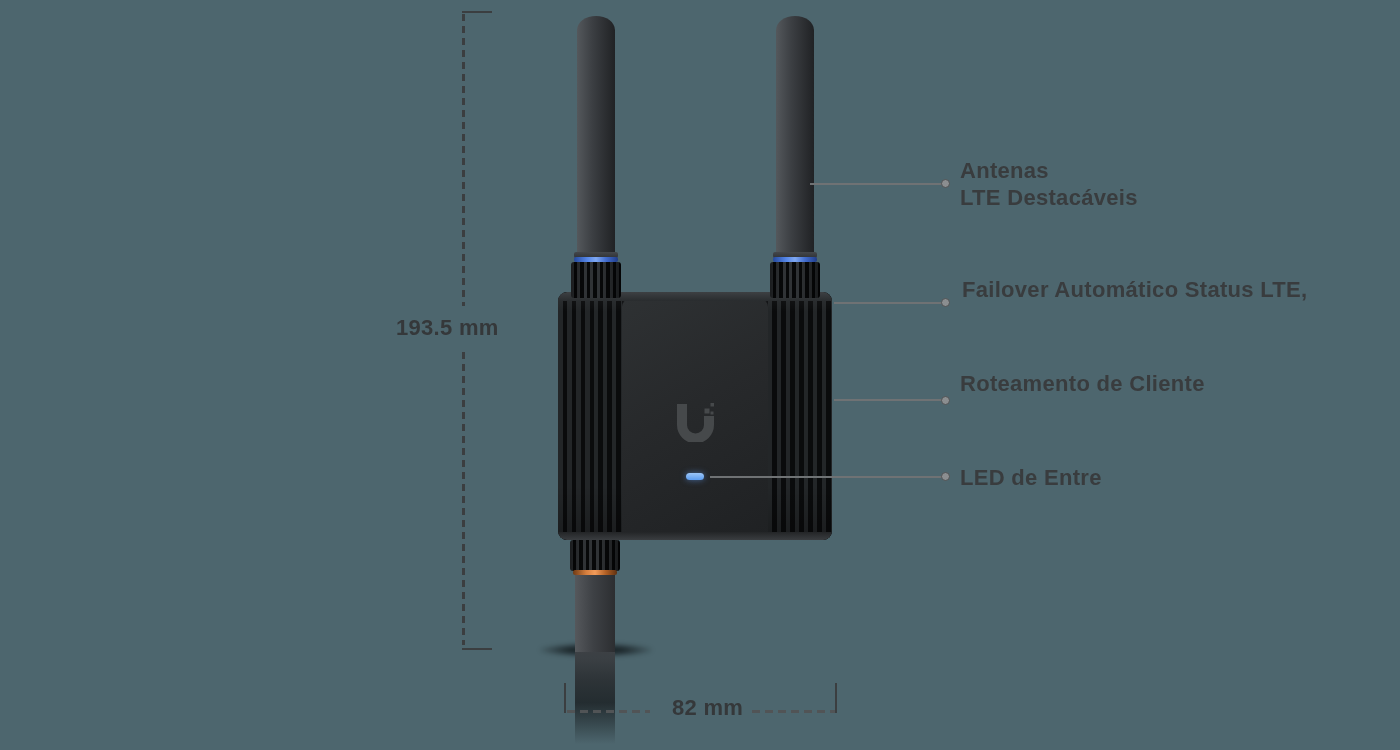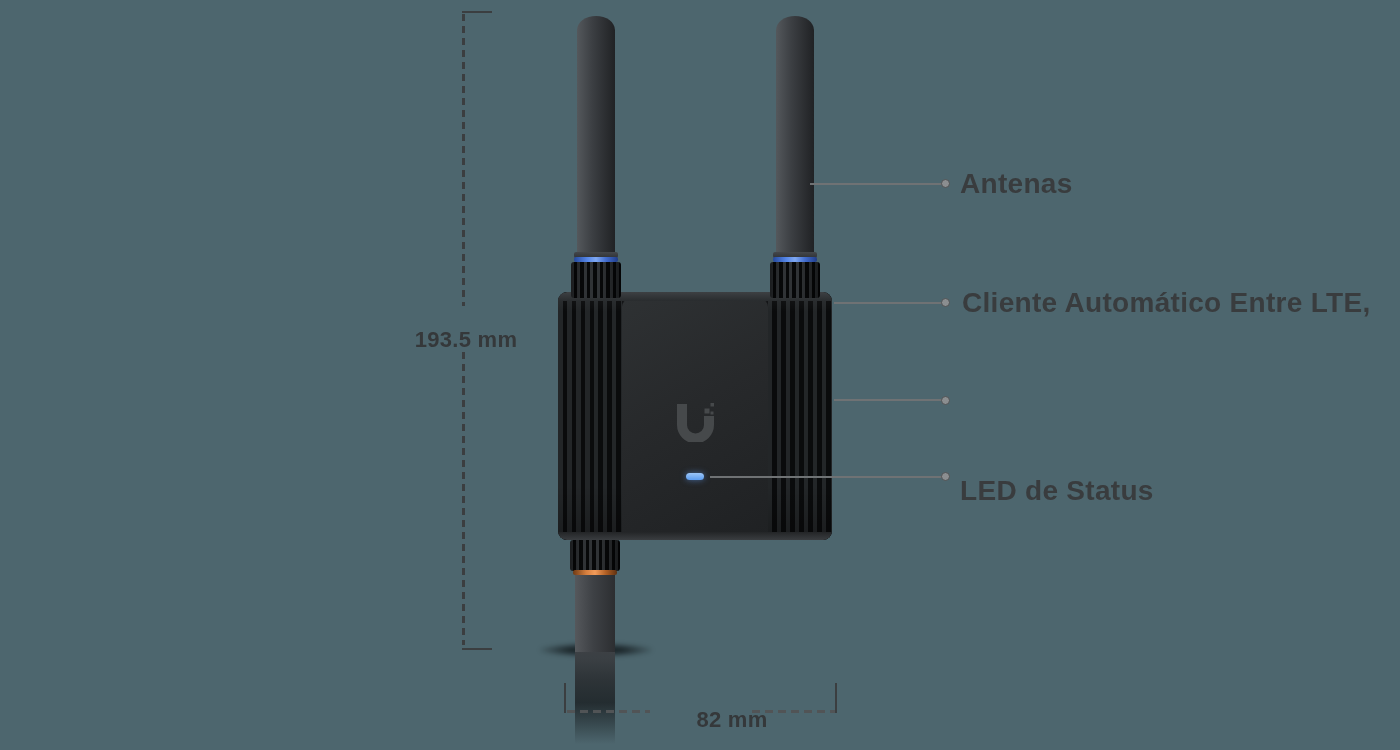--- a/index.html
+++ b/index.html
@@ -21,32 +21,32 @@
     position:absolute;width:3px;
     background-image:repeating-linear-gradient(to bottom,#3b3e40 0 7px,transparent 7px 12px);
   }
   .dim-hdash{
     position:absolute;height:3px;
     background-image:repeating-linear-gradient(to right,#515456 0 8px,transparent 8px 13px);
   }
   .dim-label{
     position:absolute;
     color:#35383a;font-size:22px;font-weight:700;line-height:27px;
-    text-align:center;letter-spacing:.3px;margin-top:12px;
+    letter-spacing:.3px;
   }
 
   
   .callout-line{position:absolute;height:2px;background:#6f7274;z-index:30;}
   .callout-dot{
     position:absolute;width:9px;height:9px;border-radius:50%;
     background:#8b8e90;border:1px solid #4f5254;box-sizing:border-box;z-index:31;
   }
   .callout-label{
-    position:absolute;color:#393c3e;font-size:28px;font-weight:700;
-    line-height:27px;letter-spacing:.3px;z-index:31;margin-top:13px;
+    position:absolute;color:#393c3e;font-size:22px;font-weight:700;
+    line-height:27px;letter-spacing:.3px;z-index:31;
   }
   .callout-label div{white-space:pre;}
 
   
   .antenna-tube{
     position:absolute;width:38px;height:238px;top:16px;
     border-radius:19px 19px 3px 3px / 14px 14px 2px 2px;
     background:linear-gradient(to right,#54585c,#3c3f43 40%,#27292c 85%,#202225);
     z-index:12;
   }
@@ -174,32 +174,34 @@
     <div class="dim-hdash" style="left:567px;top:710px;width:83px;z-index:20"></div>
     <div class="dim-label" style="left:672px;top:694px;width:120px;z-index:20">82 mm</div>
     <div class="dim-hdash" style="left:752px;top:710px;width:83px;z-index:20"></div>
     <div class="dim-vline" style="left:835px;top:683px;height:30px;z-index:20"></div>
   </div>
 
   <div class="callout-line" style="left:810px;top:183px;width:132px"></div>
   <div class="callout-dot" style="left:941px;top:179px"></div>
   <div class="callout-label" style="left:960px;top:157px">
     <div>Antenas</div>
+    <div>LTE Destacáveis</div>
   </div>
 
   <div class="callout-line" style="left:834px;top:302px;width:108px"></div>
   <div class="callout-dot" style="left:941px;top:298px"></div>
   <div class="callout-label" style="left:962px;top:276px">
-    <div>Cliente Automático Entre LTE,</div>
+    <div>Failover Automático Status LTE,</div>
   </div>
 
   <div class="callout-line" style="left:834px;top:399px;width:108px"></div>
   <div class="callout-dot" style="left:941px;top:396px"></div>
   <div class="callout-label" style="left:960px;top:370px">
+    <div>Roteamento de Cliente</div>
   </div>
 
   <div class="callout-line" style="left:710px;top:476px;width:232px"></div>
   <div class="callout-dot" style="left:941px;top:472px"></div>
   <div class="callout-label" style="left:960px;top:464px">
-    <div>LED de Status</div>
+    <div>LED de Entre</div>
   </div>
 
 </div>
 
 </body></html>

